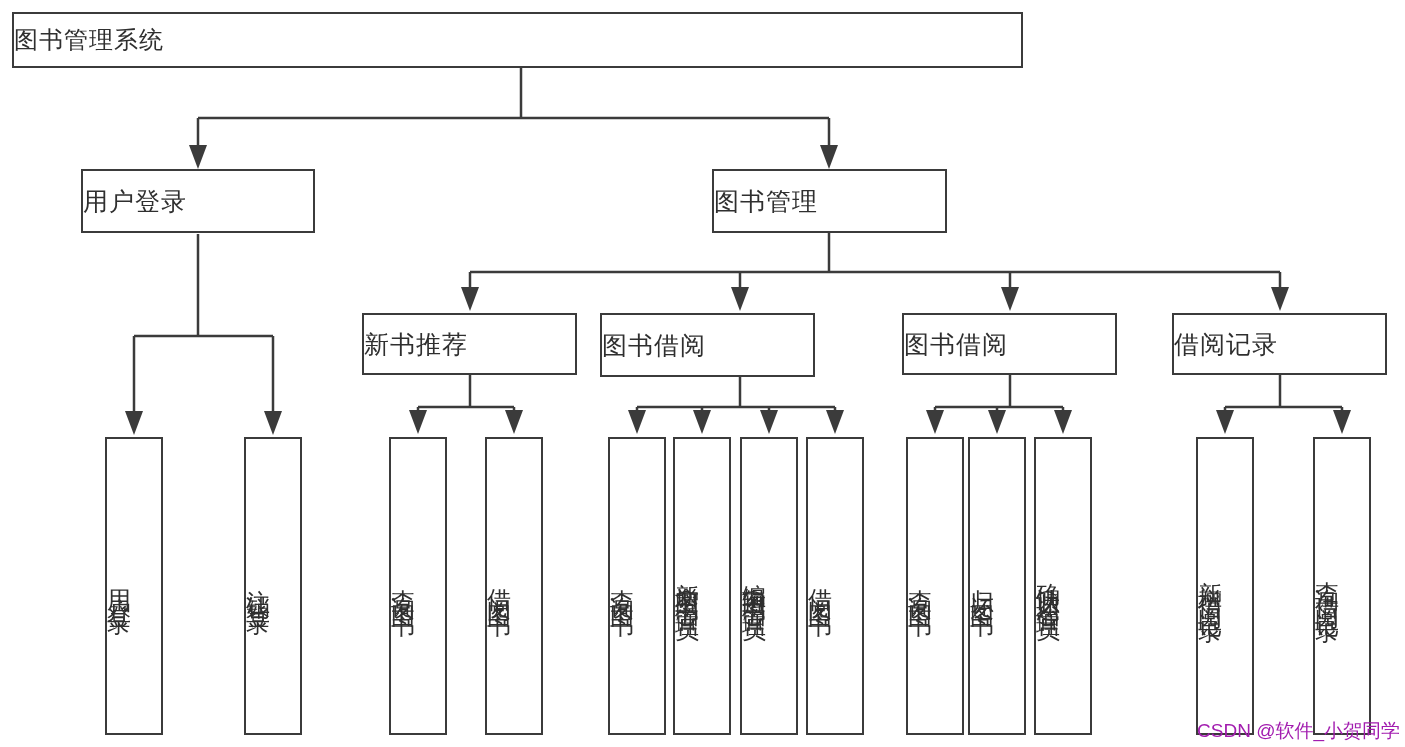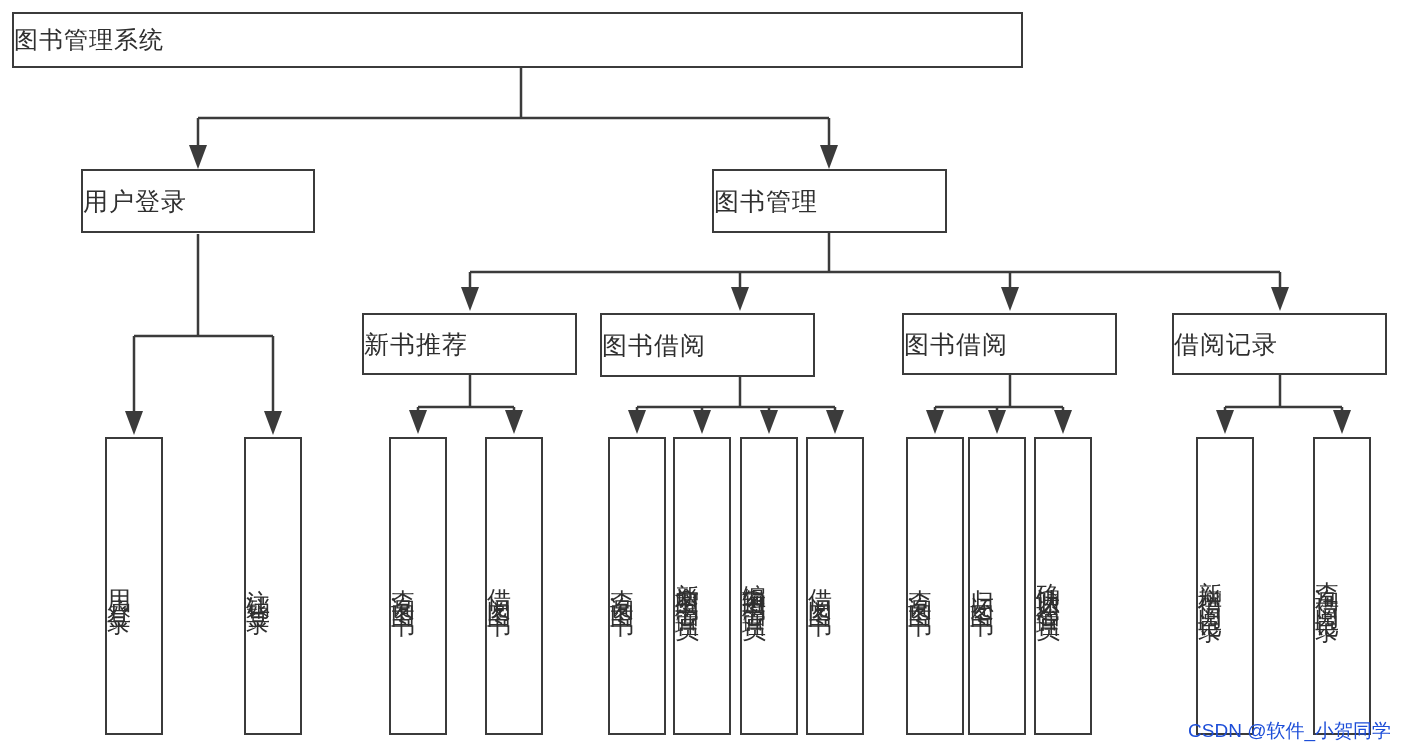--- a/index.html
+++ b/index.html
@@ -14,22 +14,22 @@
     box-sizing:border-box;
   }
   .hlabel{font-size:25px;letter-spacing:1px;white-space:nowrap;}
   .root-label{font-size:24px;}
   .vtext{
     writing-mode:vertical-lr;text-orientation:mixed;
     font-size:24px;letter-spacing:8px;line-height:1;
   }
   .sp-tight{letter-spacing:5px;}
   .watermark{
-    position:absolute;right:14px;bottom:3px;font-size:19px;
-    color:#1d4ed8;white-space:nowrap;z-index:5;margin-top:48px;
+    position:absolute;right:5px;bottom:3px;font-size:19px;
+    color:#a21caf;white-space:nowrap;z-index:5;margin-top:48px;
   }
 </style>
 </head>
 <body>
 
 <div class="canvas">
 
   <svg class="connectors" viewBox="0 0 1405 747" fill="none">
     <g stroke="#3b3b3b" stroke-width="2.5" fill="#3b3b3b">
 

